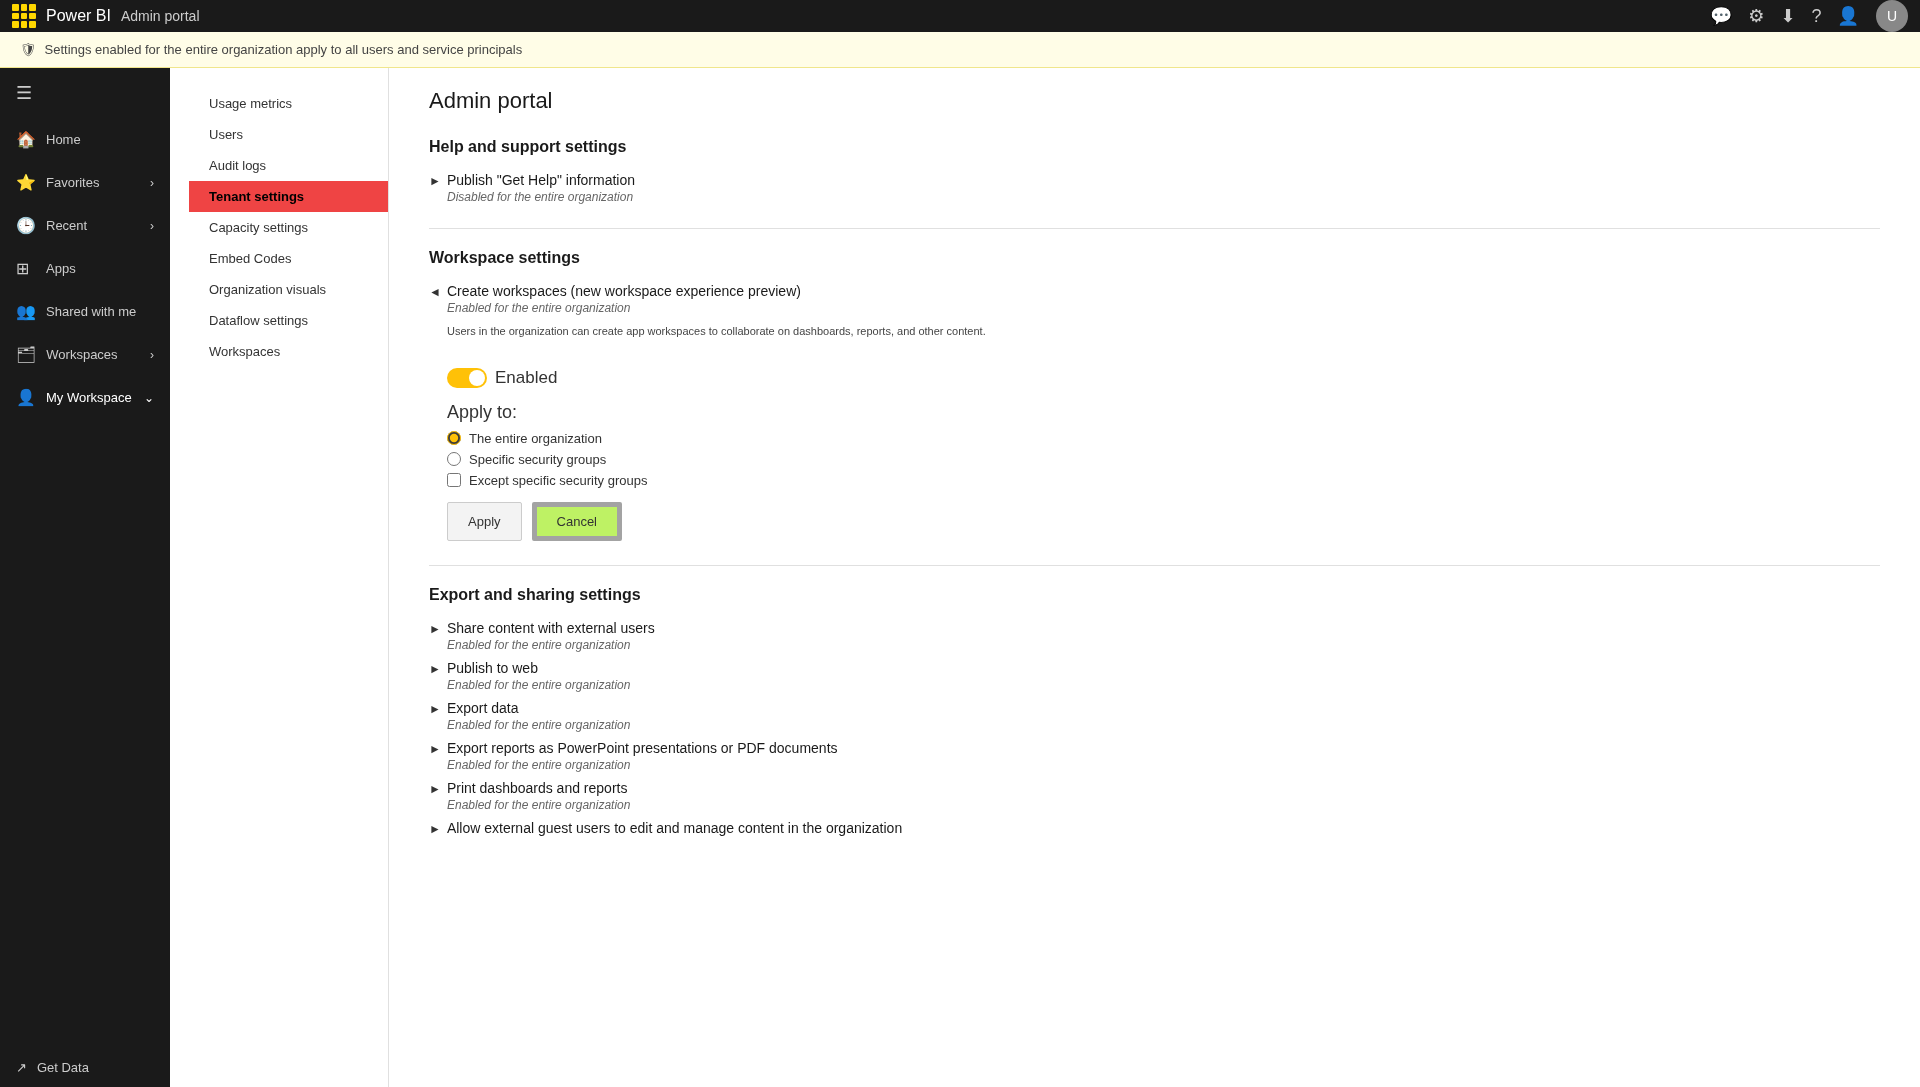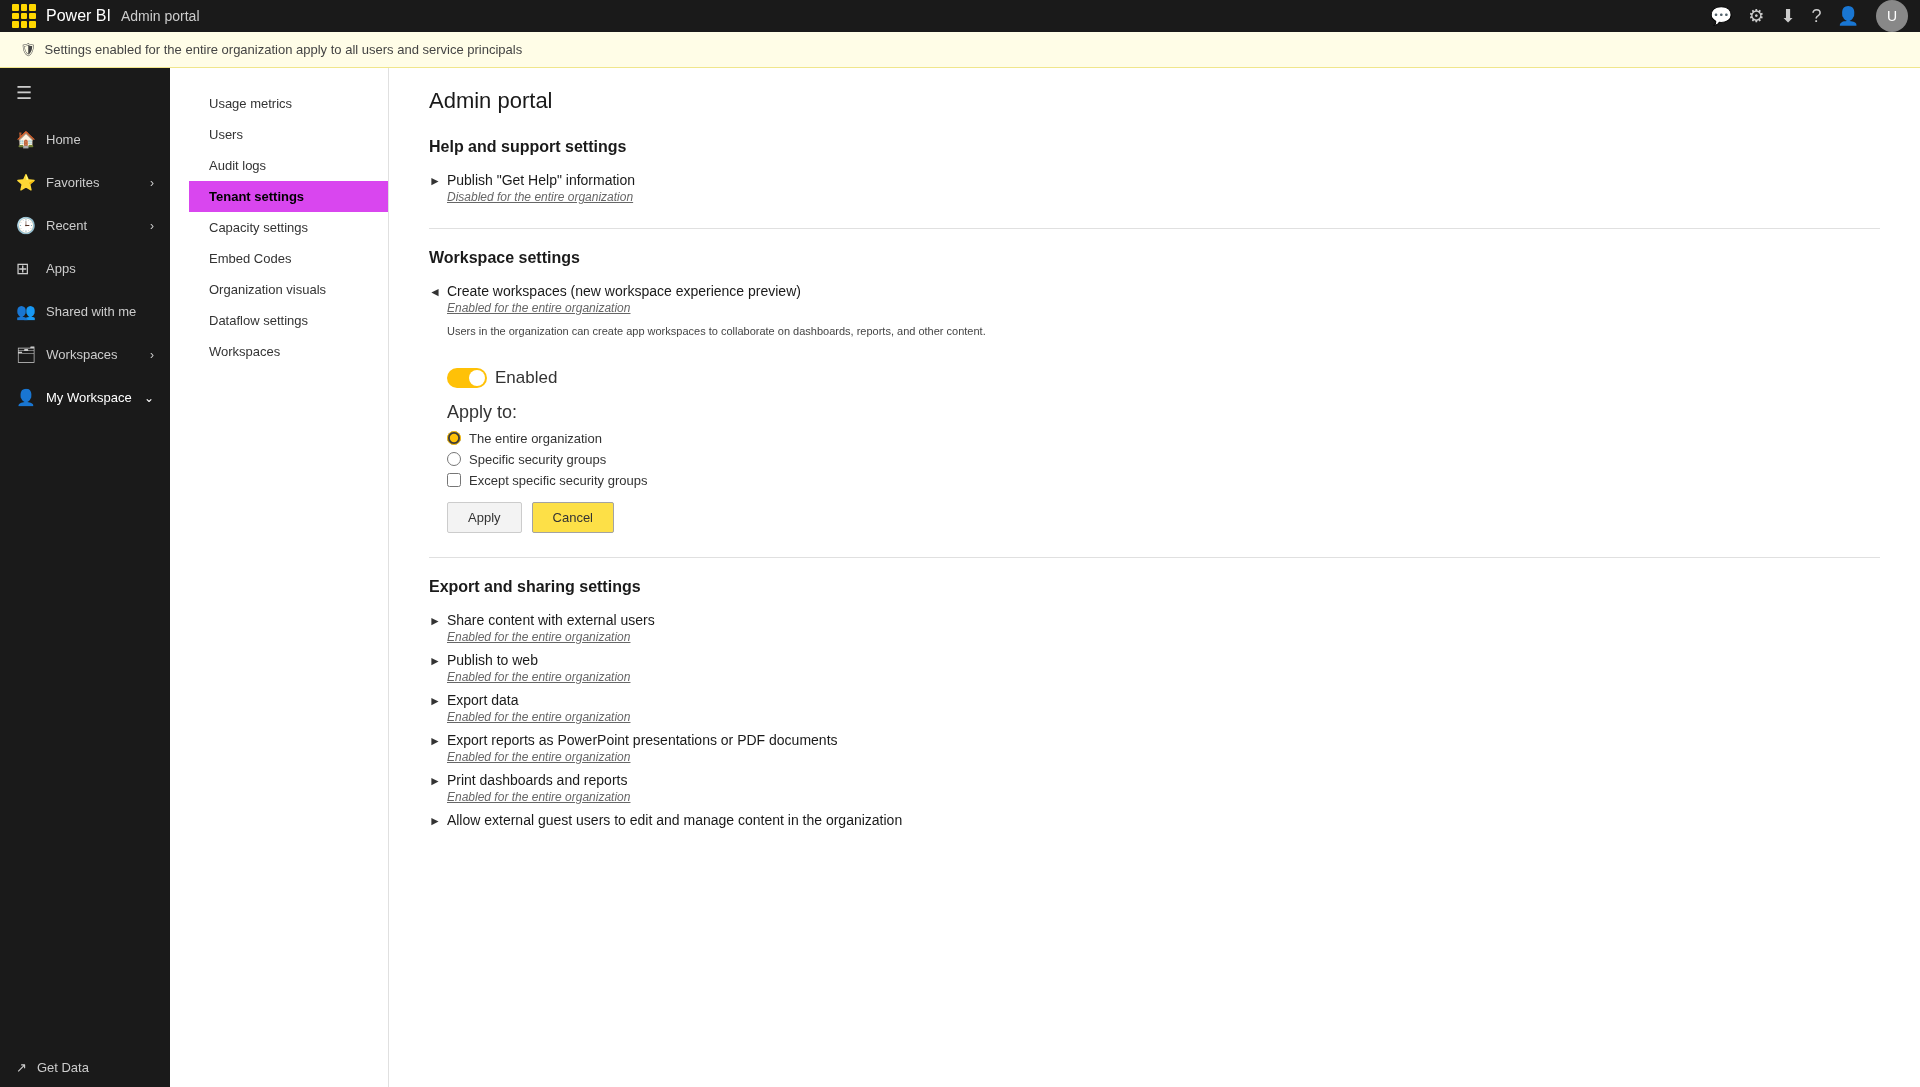--- a/index.html
+++ b/index.html
@@ -76,21 +76,21 @@
       flex-shrink: 0;
       padding-top: 20px;
       overflow-y: auto;
     }
     .left-nav-item {
       padding: 8px 20px;
       font-size: 13px;
       color: #333;
       cursor: pointer;
     }
-    .left-nav-item.active { background: #d946ef; font-weight: 600; color: #000; }
+    .left-nav-item.active { background: #ef4444; font-weight: 600; color: #000; }
 
     
     .main-content {
       flex: 1;
       overflow-y: auto;
       padding: 20px 40px;
     }
     .page-title { font-size: 22px; font-weight: 300; color: #1a1a1a; margin-bottom: 24px; }
 
     .section-heading { font-size: 16px; font-weight: 600; color: #1a1a1a; margin-bottom: 16px; margin-top: 0; }
@@ -100,21 +100,21 @@
 
     .setting-item { margin-bottom: 8px; }
     .setting-header {
       display: flex;
       align-items: flex-start;
       gap: 6px;
       margin-bottom: 2px;
     }
     .setting-arrow { color: #333; font-size: 12px; margin-top: 2px; cursor: pointer; }
     .setting-title { font-size: 14px; color: #1a1a1a; font-weight: 500; }
-    .setting-subtitle { font-size: 12px; color: #666; font-style: italic; margin-left: 18px; margin-bottom: 8px; text-decoration: underline; }
+    .setting-subtitle { font-size: 12px; color: #666; font-style: italic; margin-left: 18px; margin-bottom: 8px; }
 
     
     .setting-expanded { margin-left: 18px; margin-top: 6px; }
     .setting-description { font-size: 11px; color: #444; margin-bottom: 28px; line-height: 1.5; }
 
     
     .toggle-container { display: flex; align-items: center; gap: 8px; margin-bottom: 14px; }
     .toggle {
       width: 40px;
       height: 20px;
@@ -148,22 +148,22 @@
     .btn-apply {
       background: #f3f3f3;
       border: 1px solid #ccc;
       padding: 7px 20px;
       font-size: 13px;
       cursor: pointer;
       color: #333;
       border-radius: 2px;
     }
     .btn-cancel {
-      background: #fde047;
-      border: 1px solid #a3a3a3;
+      background: #bef264;
+      border: 5px solid #a3a3a3;
       padding: 7px 20px;
       font-size: 13px;
       cursor: pointer;
       color: #333;
       border-radius: 2px;
     }
 
     
     .avatar {
       width: 32px;

